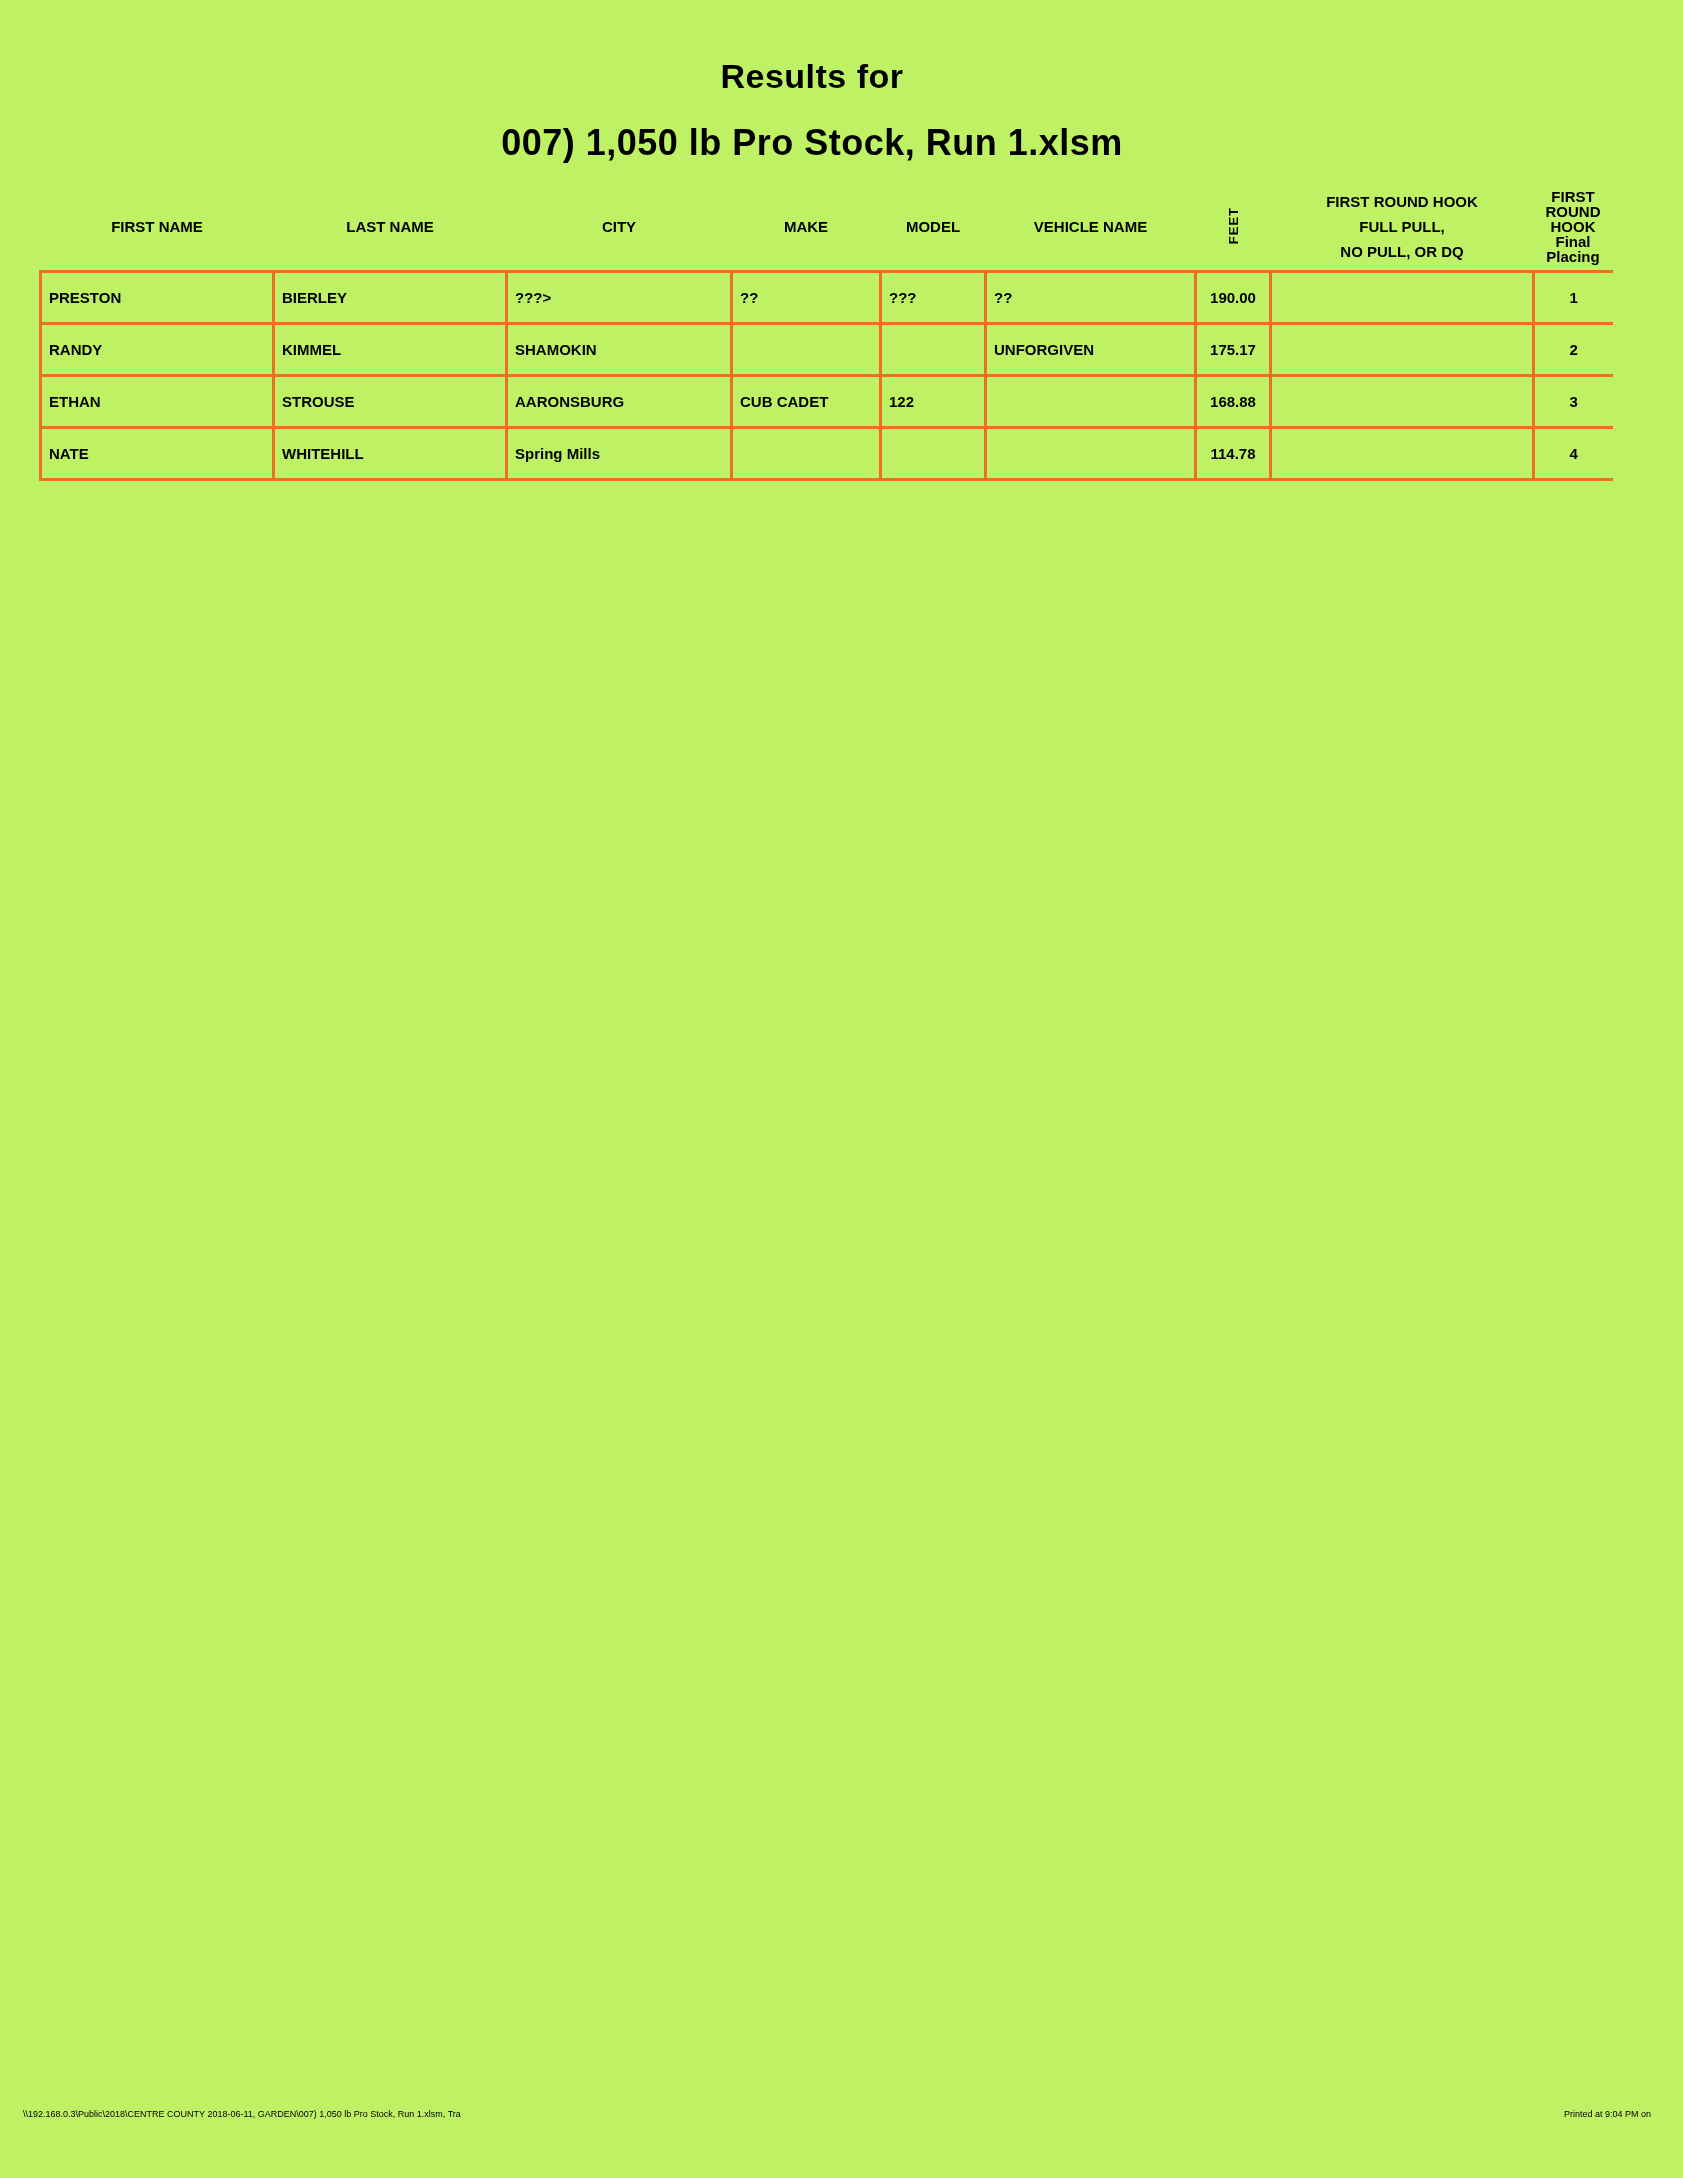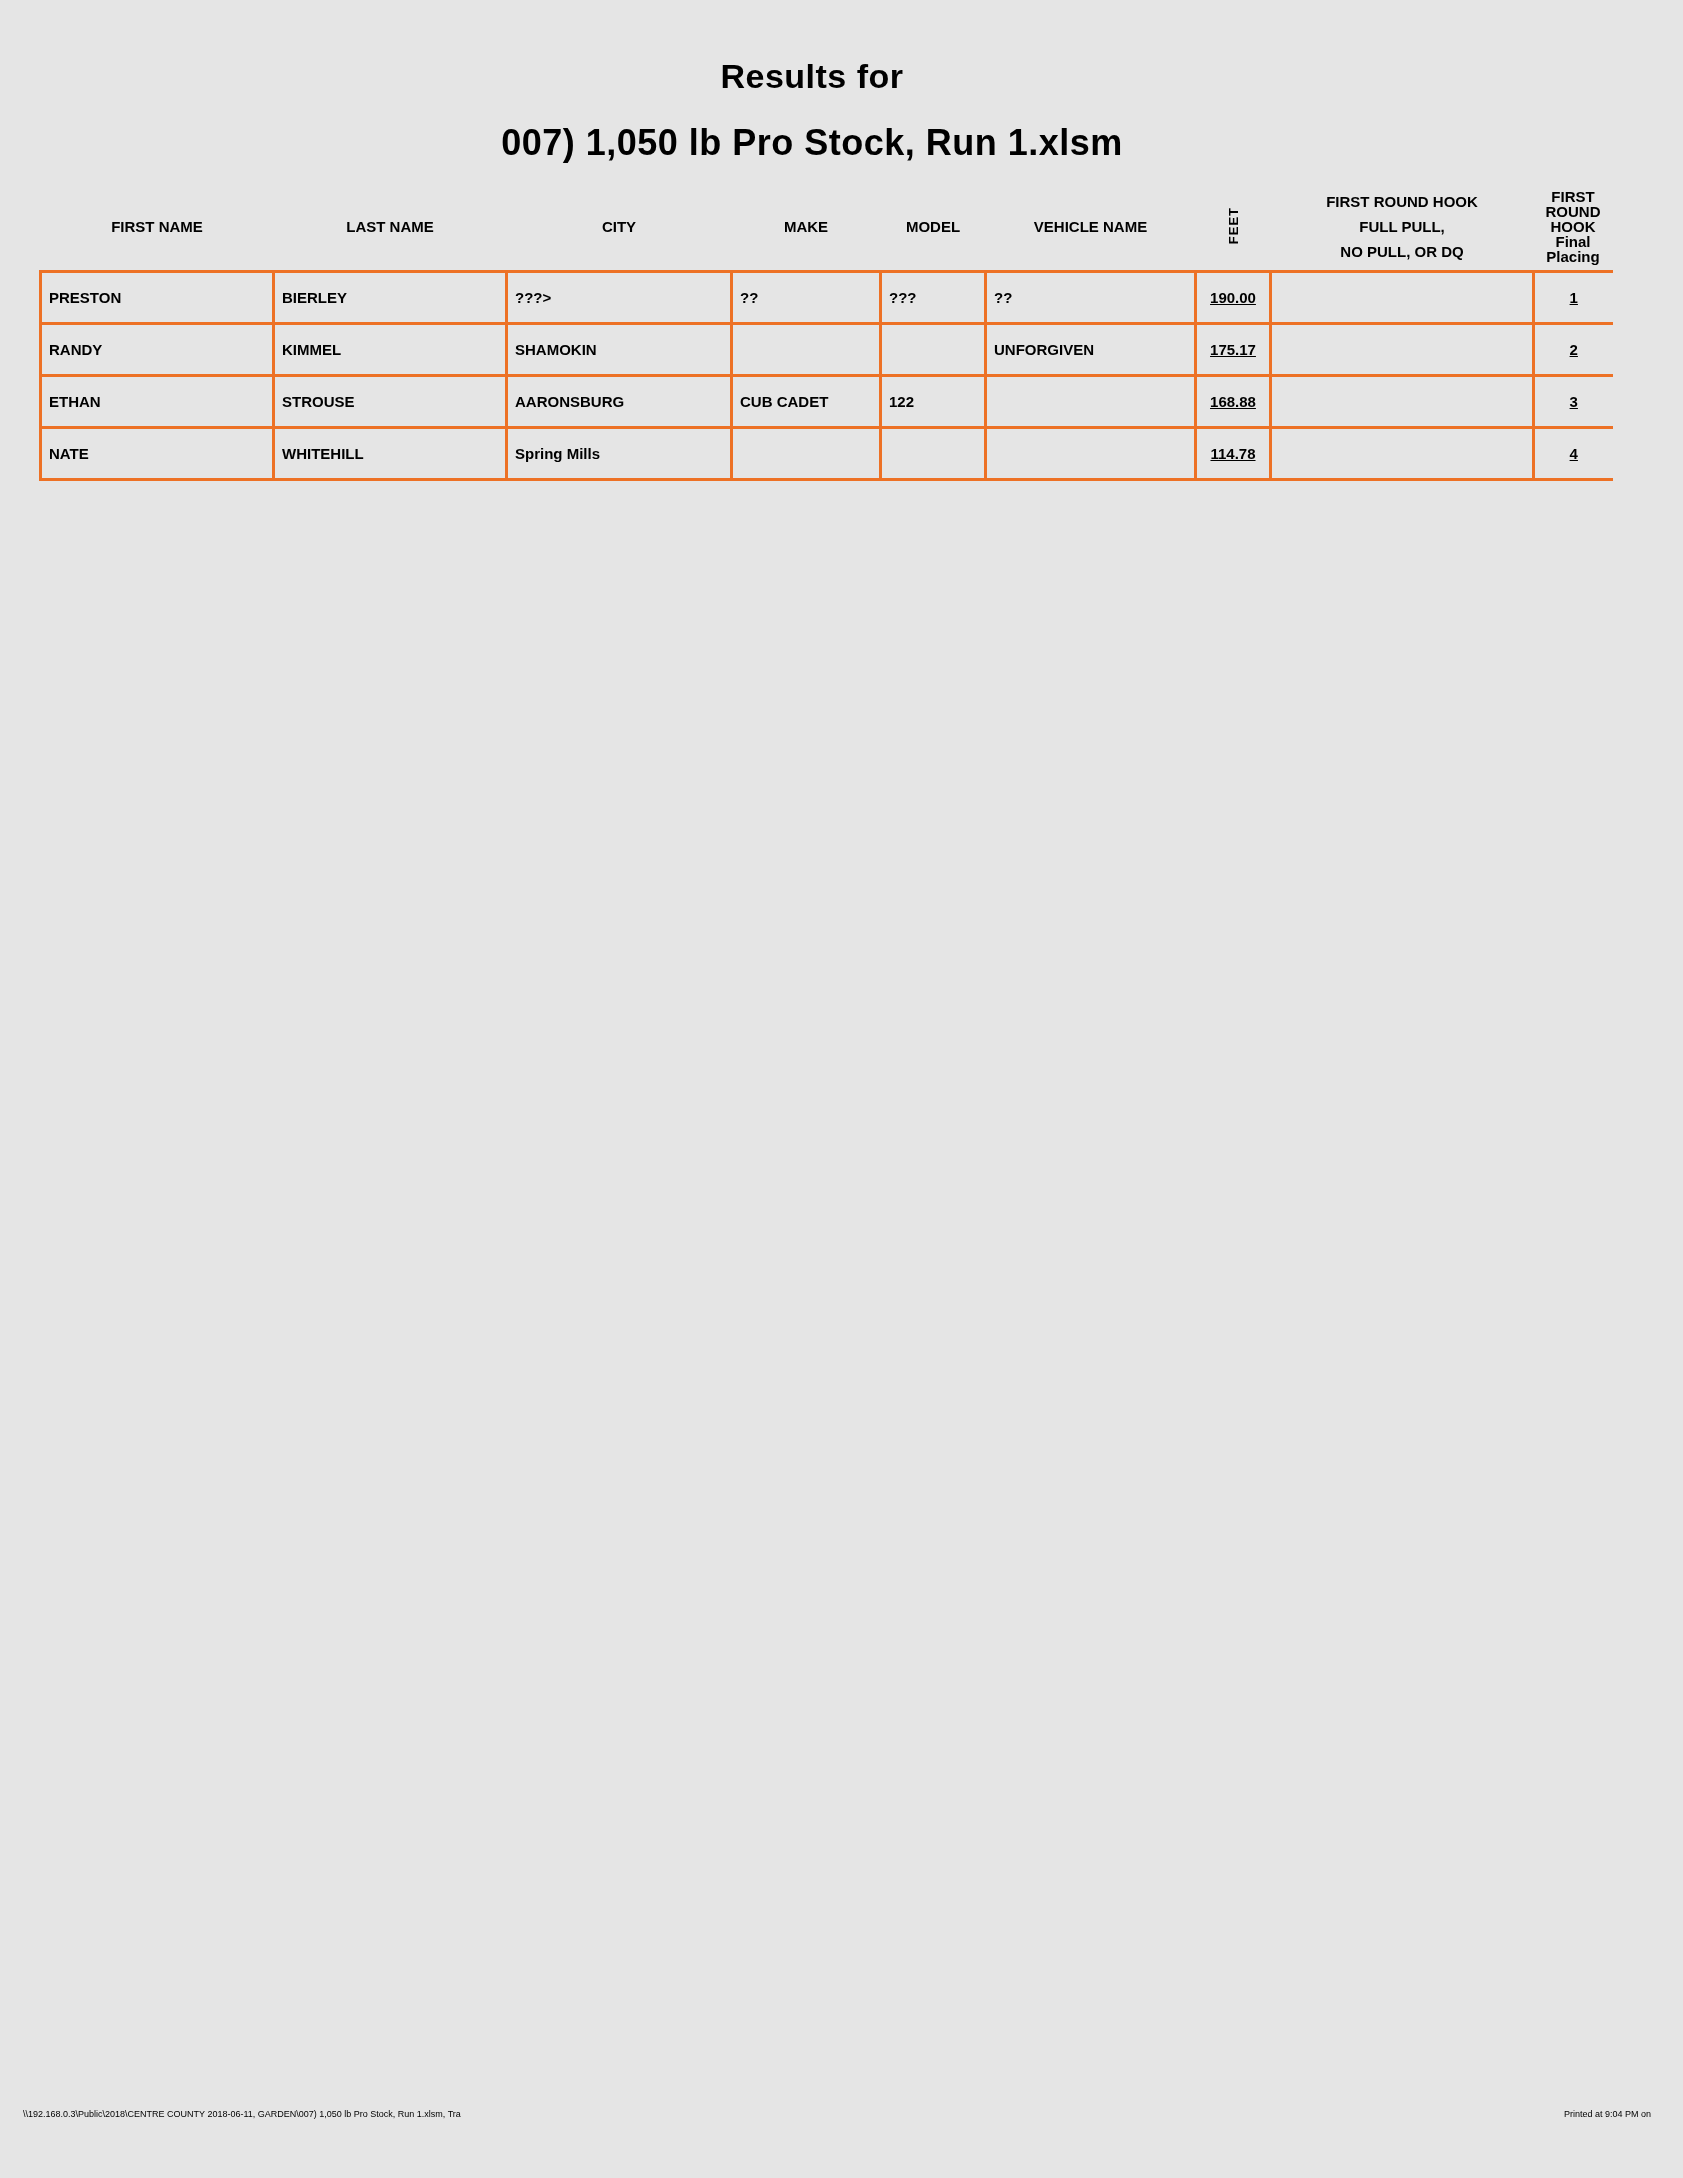--- a/index.html
+++ b/index.html
@@ -5,21 +5,21 @@
   :root{
     --orange:#ED7125;
     --ink:#000000;
   }
   *{margin:0;padding:0;box-sizing:border-box;}
   html,body{background:#ffffff;}
   .page{
     position:relative;
     width:1683px;
     height:2178px;
-    background:#e5e5e5;
+    background:#bef264;
     font-family:"Liberation Sans", sans-serif;
     color:var(--ink);
     overflow:hidden;
   }
   .title-block{
     position:absolute;
     left:0; right:59px;
     top:57px;
     text-align:center;
   }
@@ -73,21 +73,20 @@
     padding:0 7px;
     vertical-align:middle;
     text-align:left;
     white-space:nowrap;
     overflow:hidden;
     margin-left:43px;
   }
   .results-table td.center{
     text-align:center;
     padding:16px 2px;
-    text-decoration:underline;
   }
   .results-table td:last-child{
     border-right:none;
   }
   .footer-left{
     position:absolute;
     left:23px;
     top:2109px;
     font-size:9px;
     white-space:nowrap;

